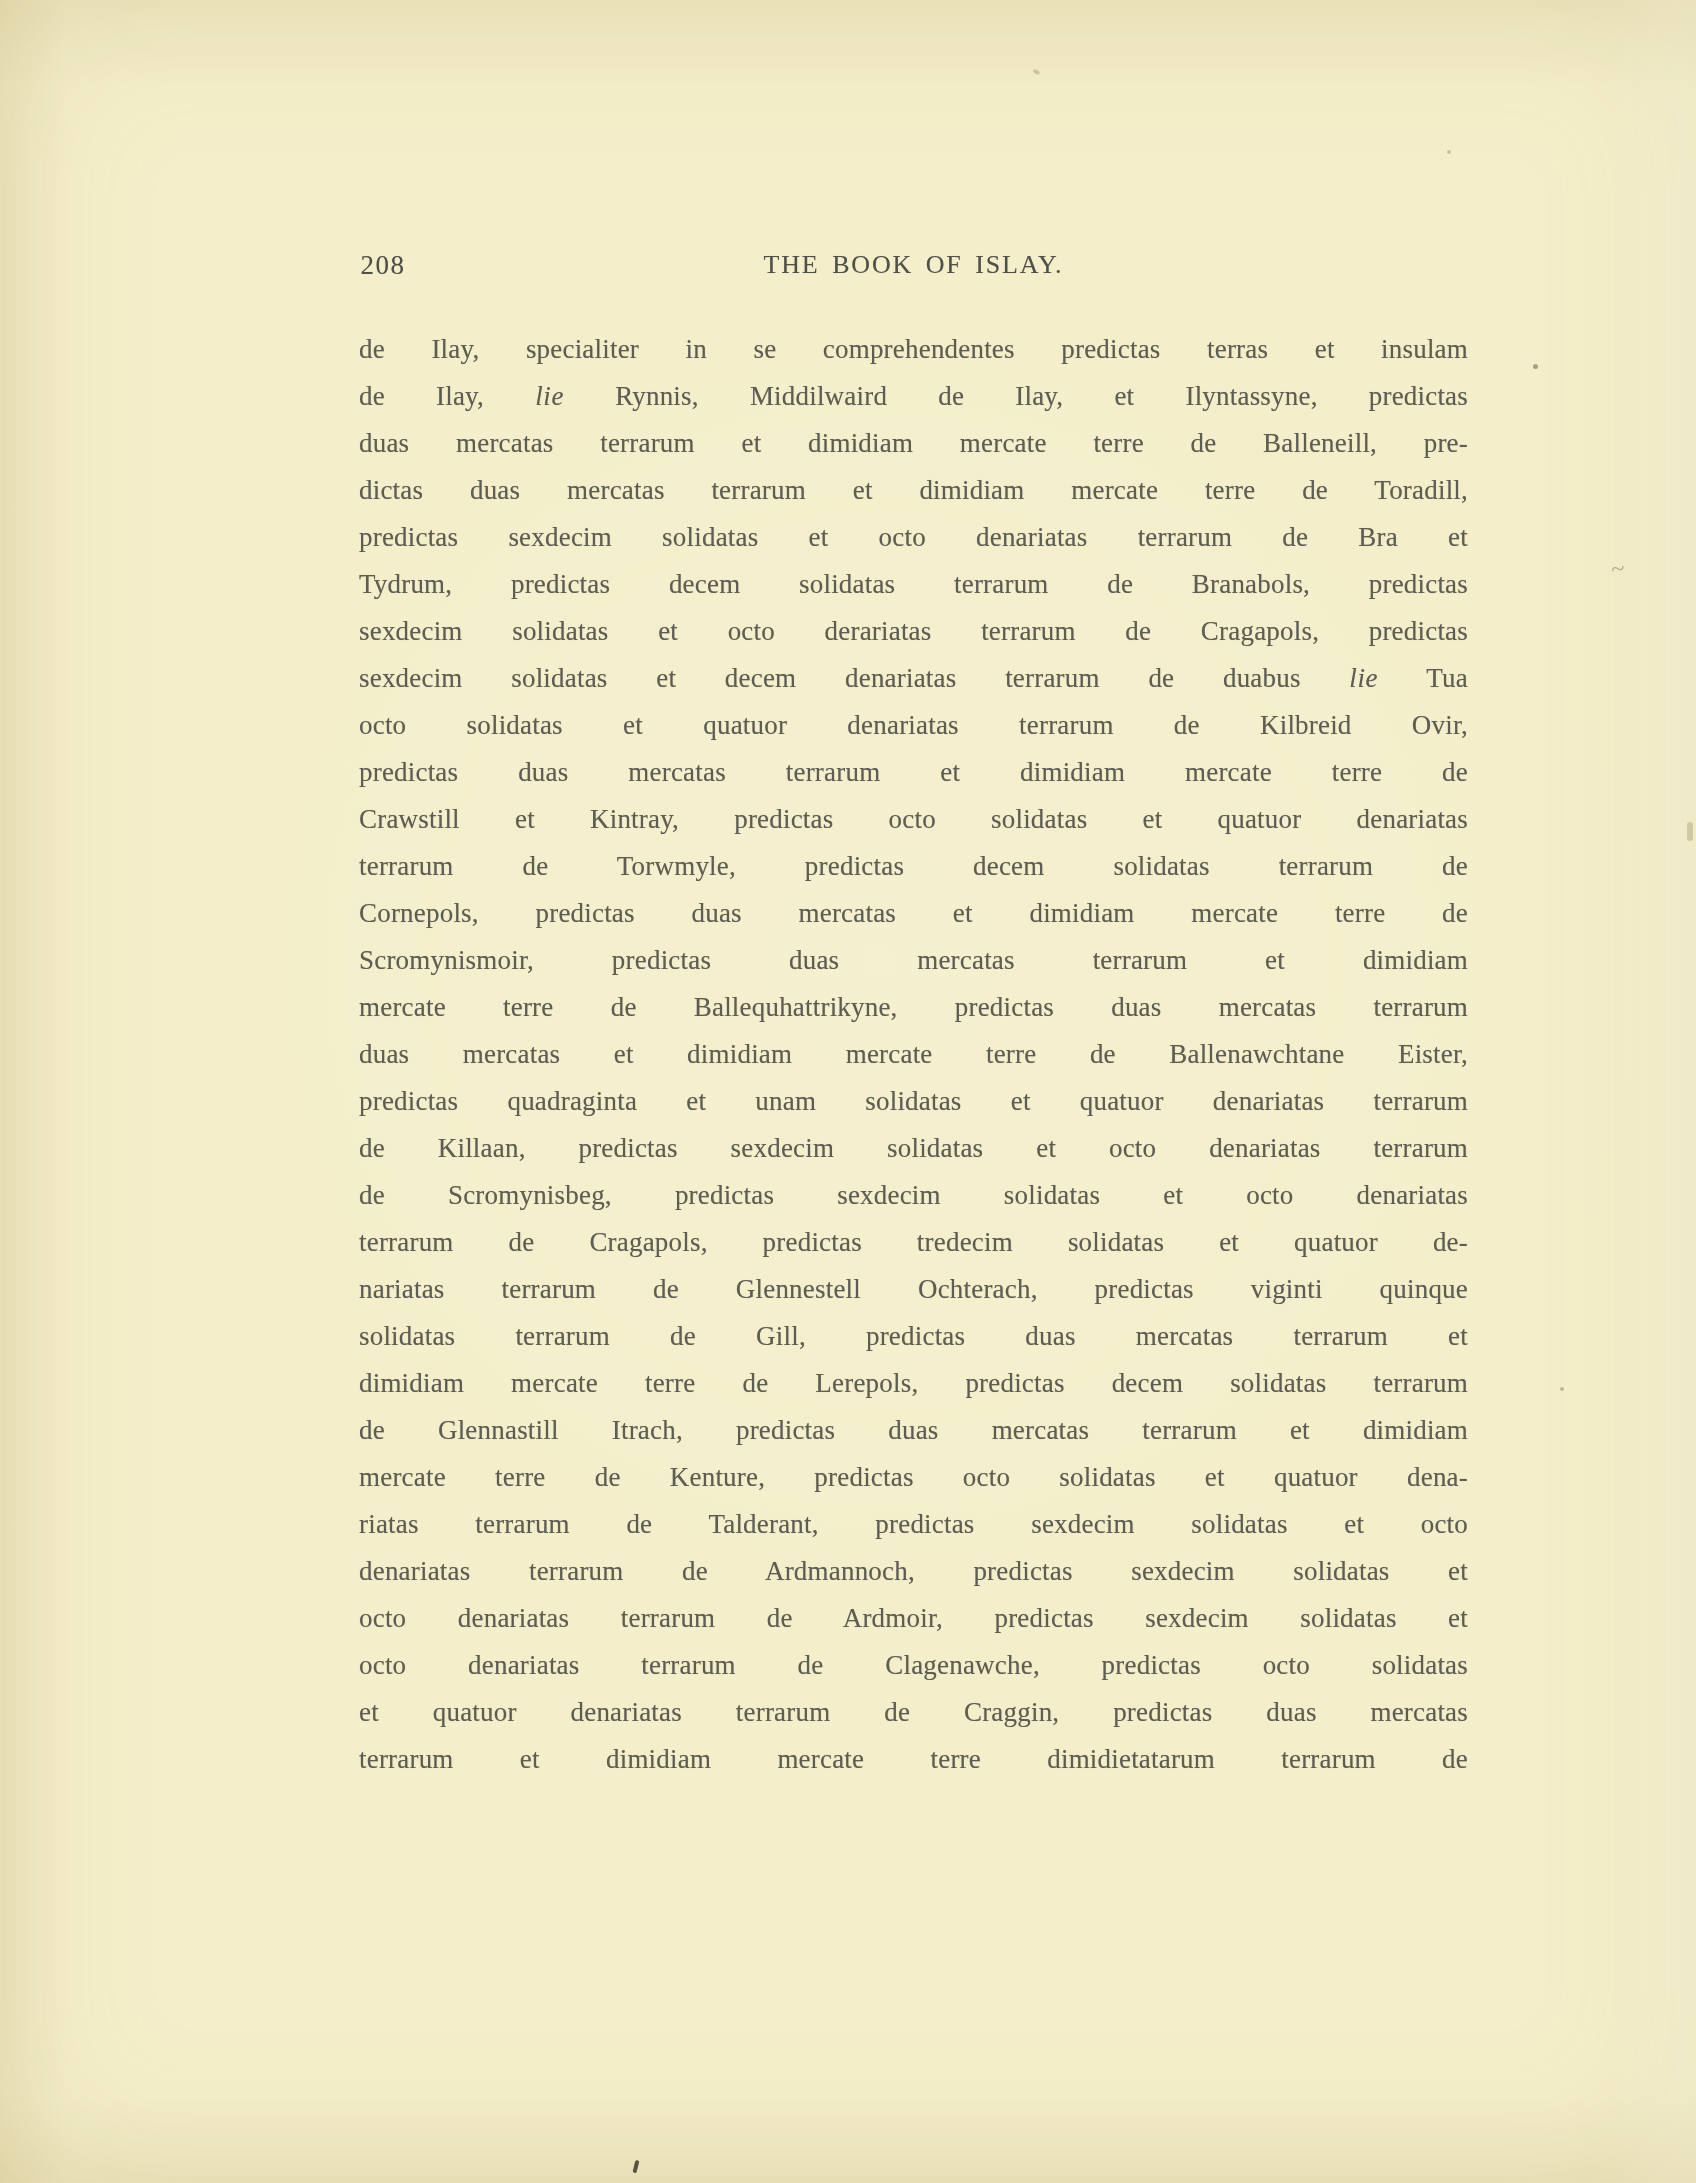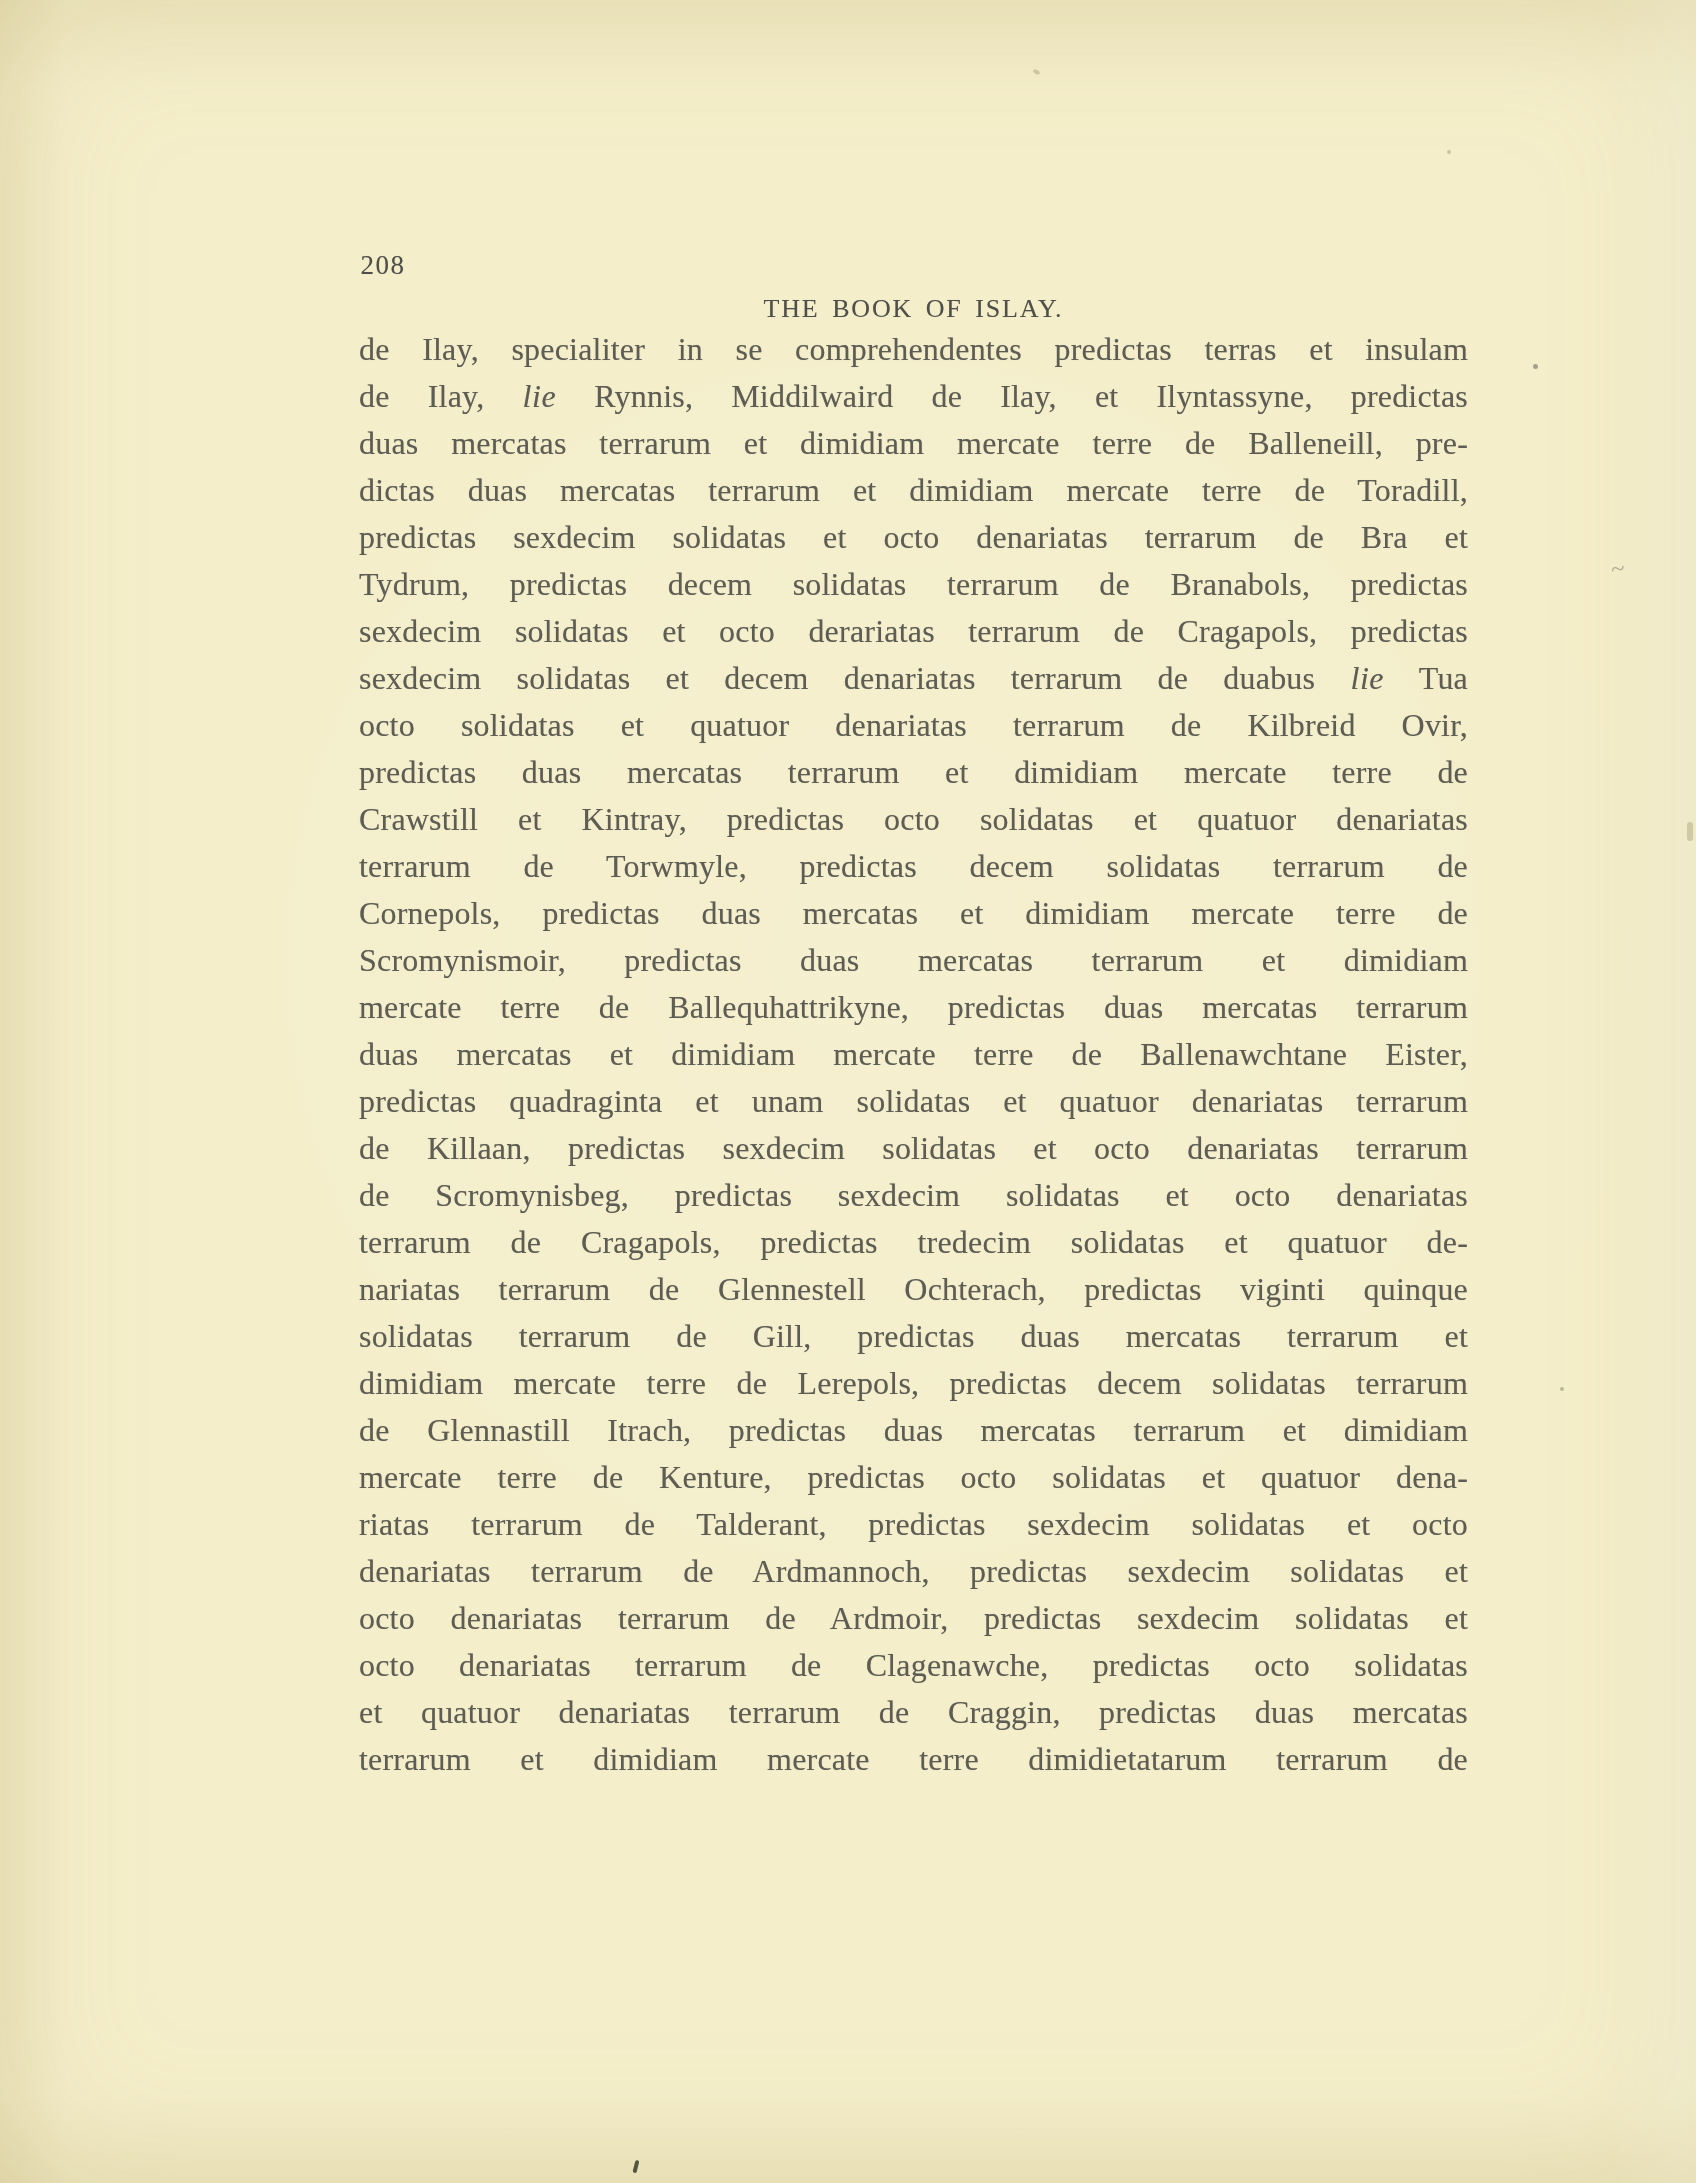--- a/index.html
+++ b/index.html
@@ -42,29 +42,28 @@
     left: 0;
     right: 0;
     top: 0;
     text-align: center;
     font-size: 26px;
     letter-spacing: 1.8px;
     word-spacing: 4.4px;
     color: var(--header-ink, #50504a);
     text-shadow: 0 0 0.7px rgba(80,80,74,0.35);
     white-space: nowrap;
-    margin-top: 44px;
   }
   .body-text {
     position: absolute;
     left: 359px;
     top: 326px;
     width: 1109px;
     color: var(--ink, #5d5d54);
-    font-size: 32px;
+    font-size: 27px;
     line-height: 47px;
     letter-spacing: 0.2px;
     text-shadow: 0 0 0.7px rgba(93,93,84,0.40);
   }
   .text-line {
     width: 100%;
     text-align: justify;
     text-align-last: justify;
     white-space: nowrap;
     height: 47px;

